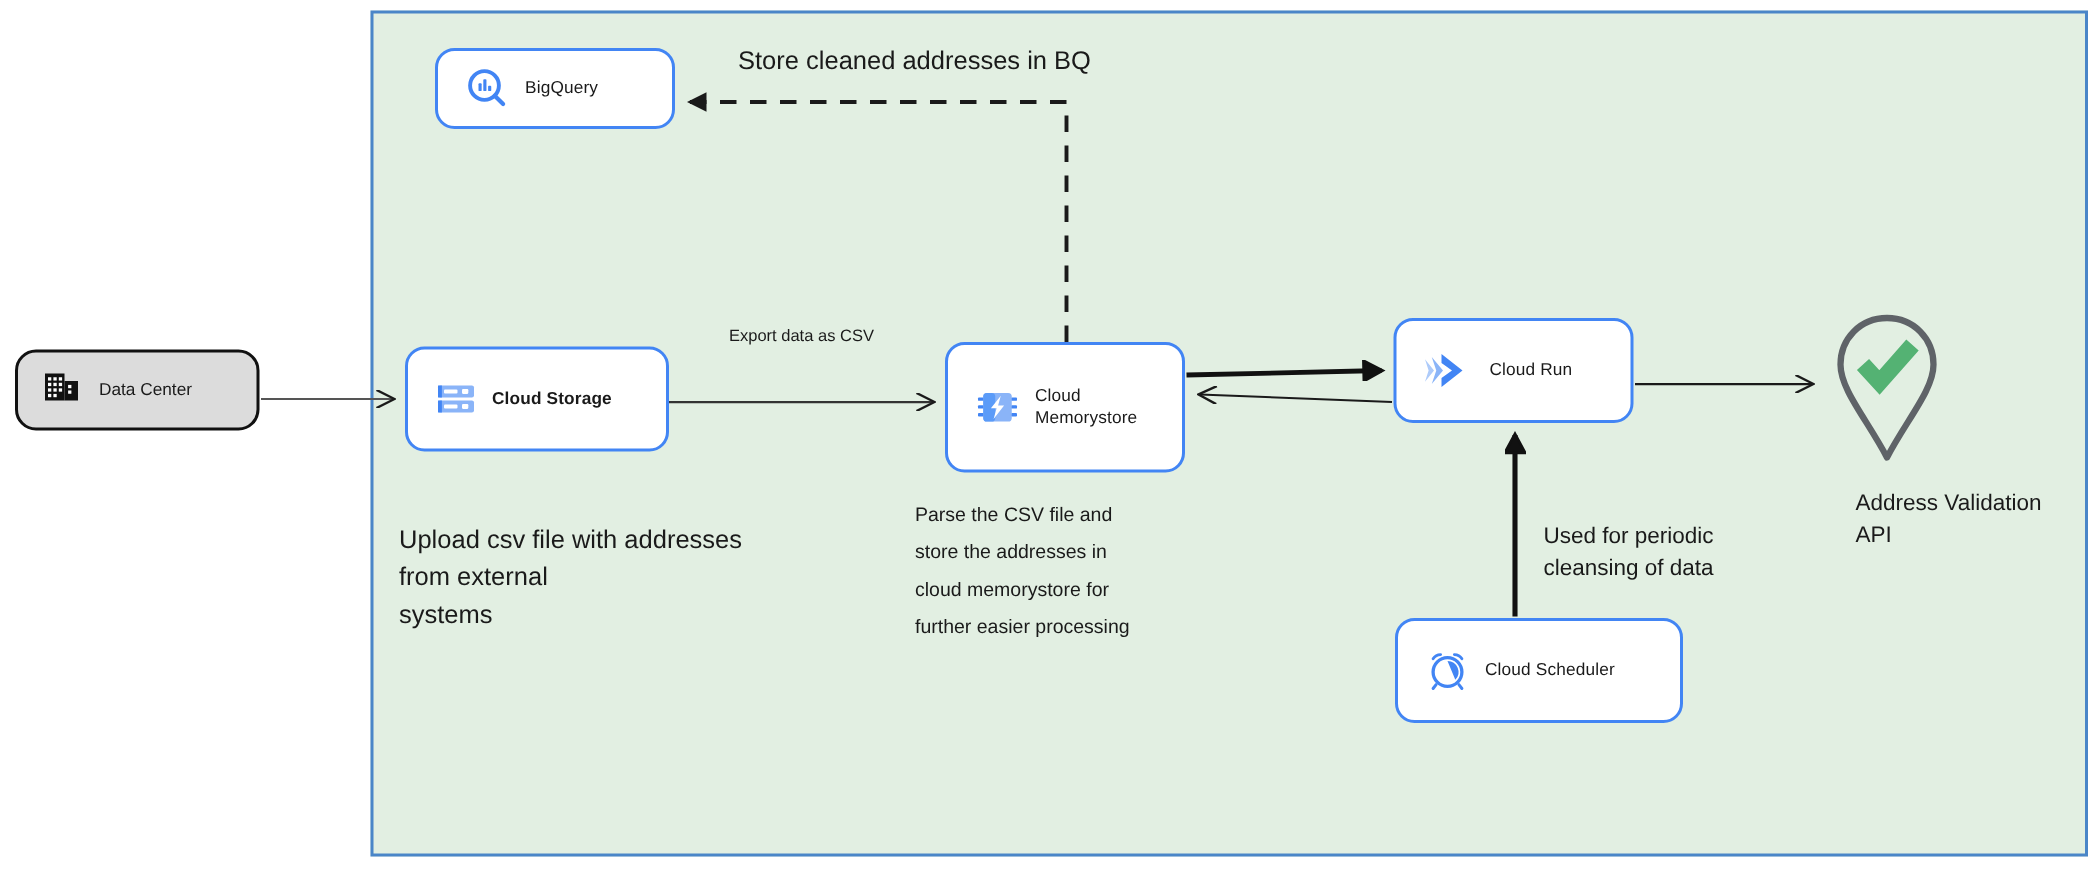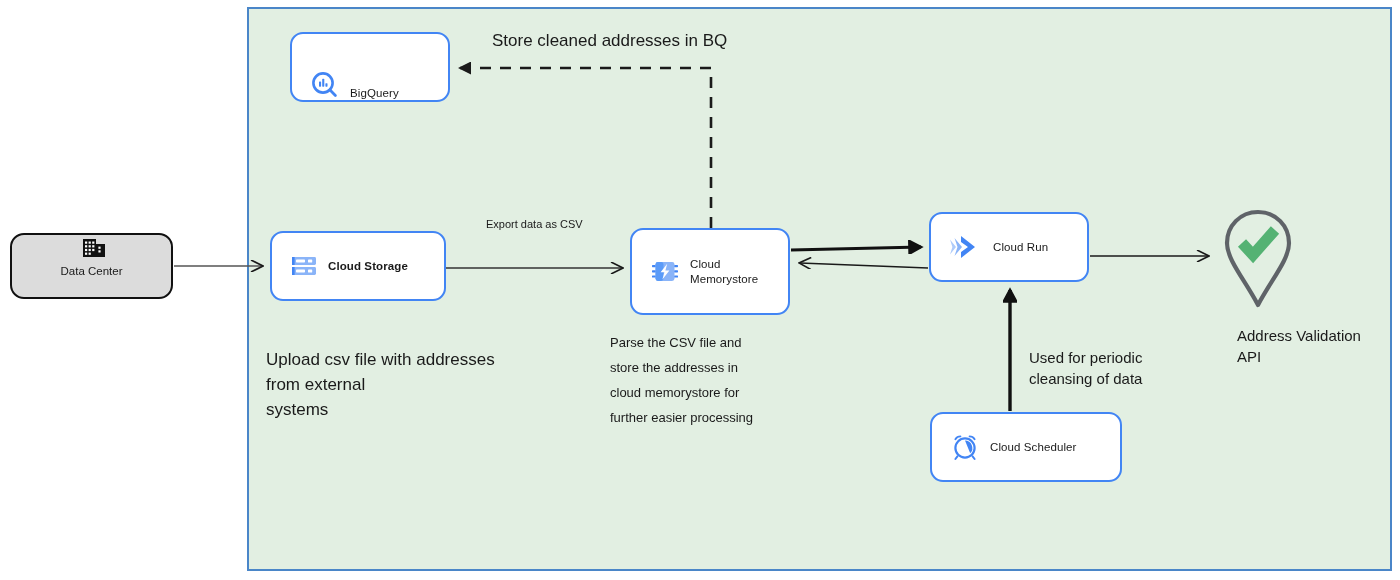--- a/index.html
+++ b/index.html
@@ -52,39 +52,38 @@
     color: #1a1a1a;
     line-height: 1.25;
     letter-spacing: 0.1px;
   }
   
   #node-datacenter {
     position: absolute;
     left: 10px;
     top: 233px;
     width: 163px;
-    height: 66px;
+    height: 54px;
     box-sizing: border-box;
     display: flex;
     align-items: center;
     background: #dcdcdc;
     border: 2px solid #111111;
     border-radius: 14px;
-    flex-direction: column;
   }
   #node-datacenter .node-icon {
     margin-left: 16px;
     margin-right: 12px;
   }
   #node-datacenter .node-label {
     font-size: 11.5px;
     color: #1a1a1a;
   }
 
-  #node-bigquery   { left: 290px; top: 32px;  width: 160px; height: 70px; align-items: flex-end; }
+  #node-bigquery   { left: 290px; top: 32px;  width: 160px; height: 54px; }
   #node-storage    { left: 270px; top: 231px; width: 176px; height: 70px; font-weight: bold; }
   #node-memorystore{ left: 630px; top: 228px; width: 160px; height: 87px; }
   #node-cloudrun   { left: 929px; top: 212px; width: 160px; height: 70px; }
   #node-scheduler  { left: 930px; top: 412px; width: 192px; height: 70px; }
 
   
   .freetext {
     position: absolute;
     color: #1a1a1a;
     white-space: pre-line;

